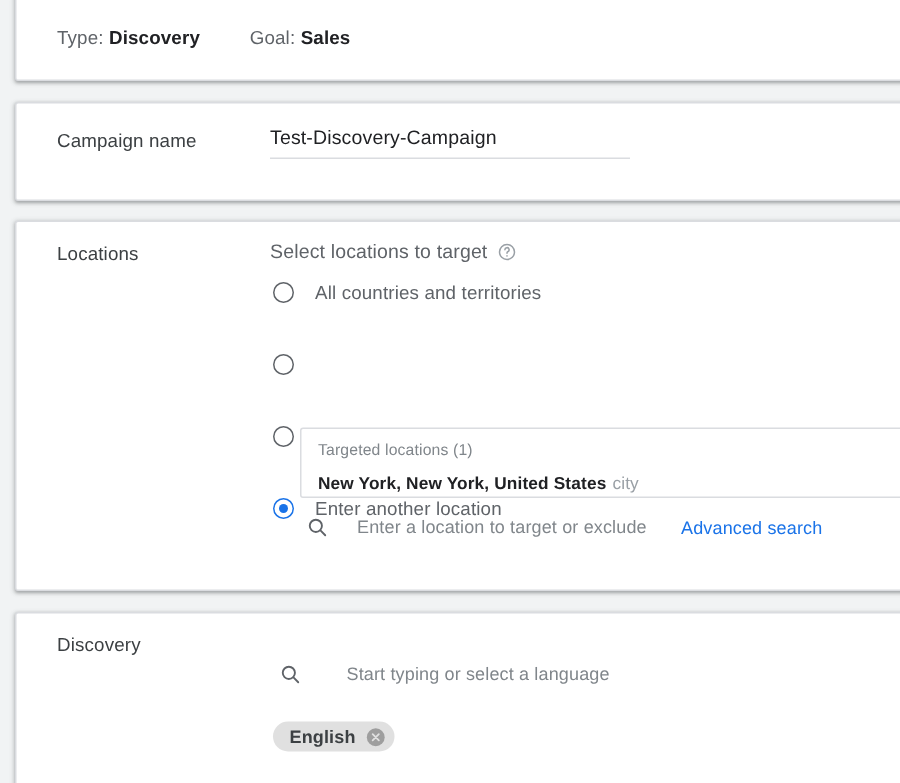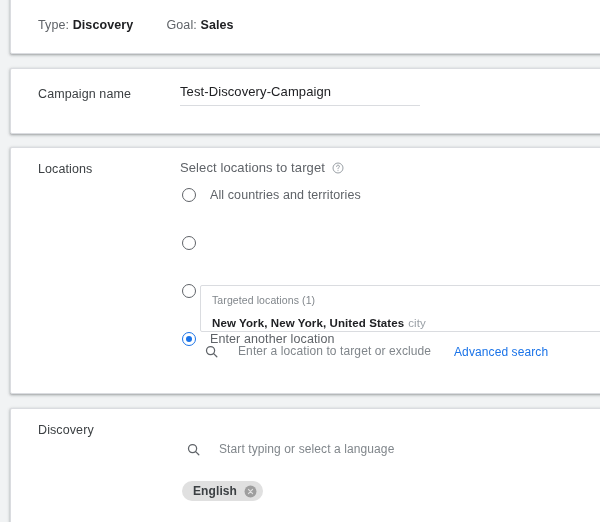--- a/index.html
+++ b/index.html
@@ -217,21 +217,21 @@
 
   
   .lang-search {
     position: absolute;
     left: 186px;
     top: 440px;
     display: flex;
     align-items: center;
     height: 18px;
   }
-  .lang-search .search-placeholder { margin-left: 18px; text-align: center; }
+  .lang-search .search-placeholder { margin-left: 30px; text-align: center; }
 
   .chip {
     position: absolute;
     left: 182px;
     top: 481px;
     height: 20px;
     padding: 0 6px 0 11px;
     background: #e0e0e0;
     border-radius: 11px;
     display: inline-flex;

